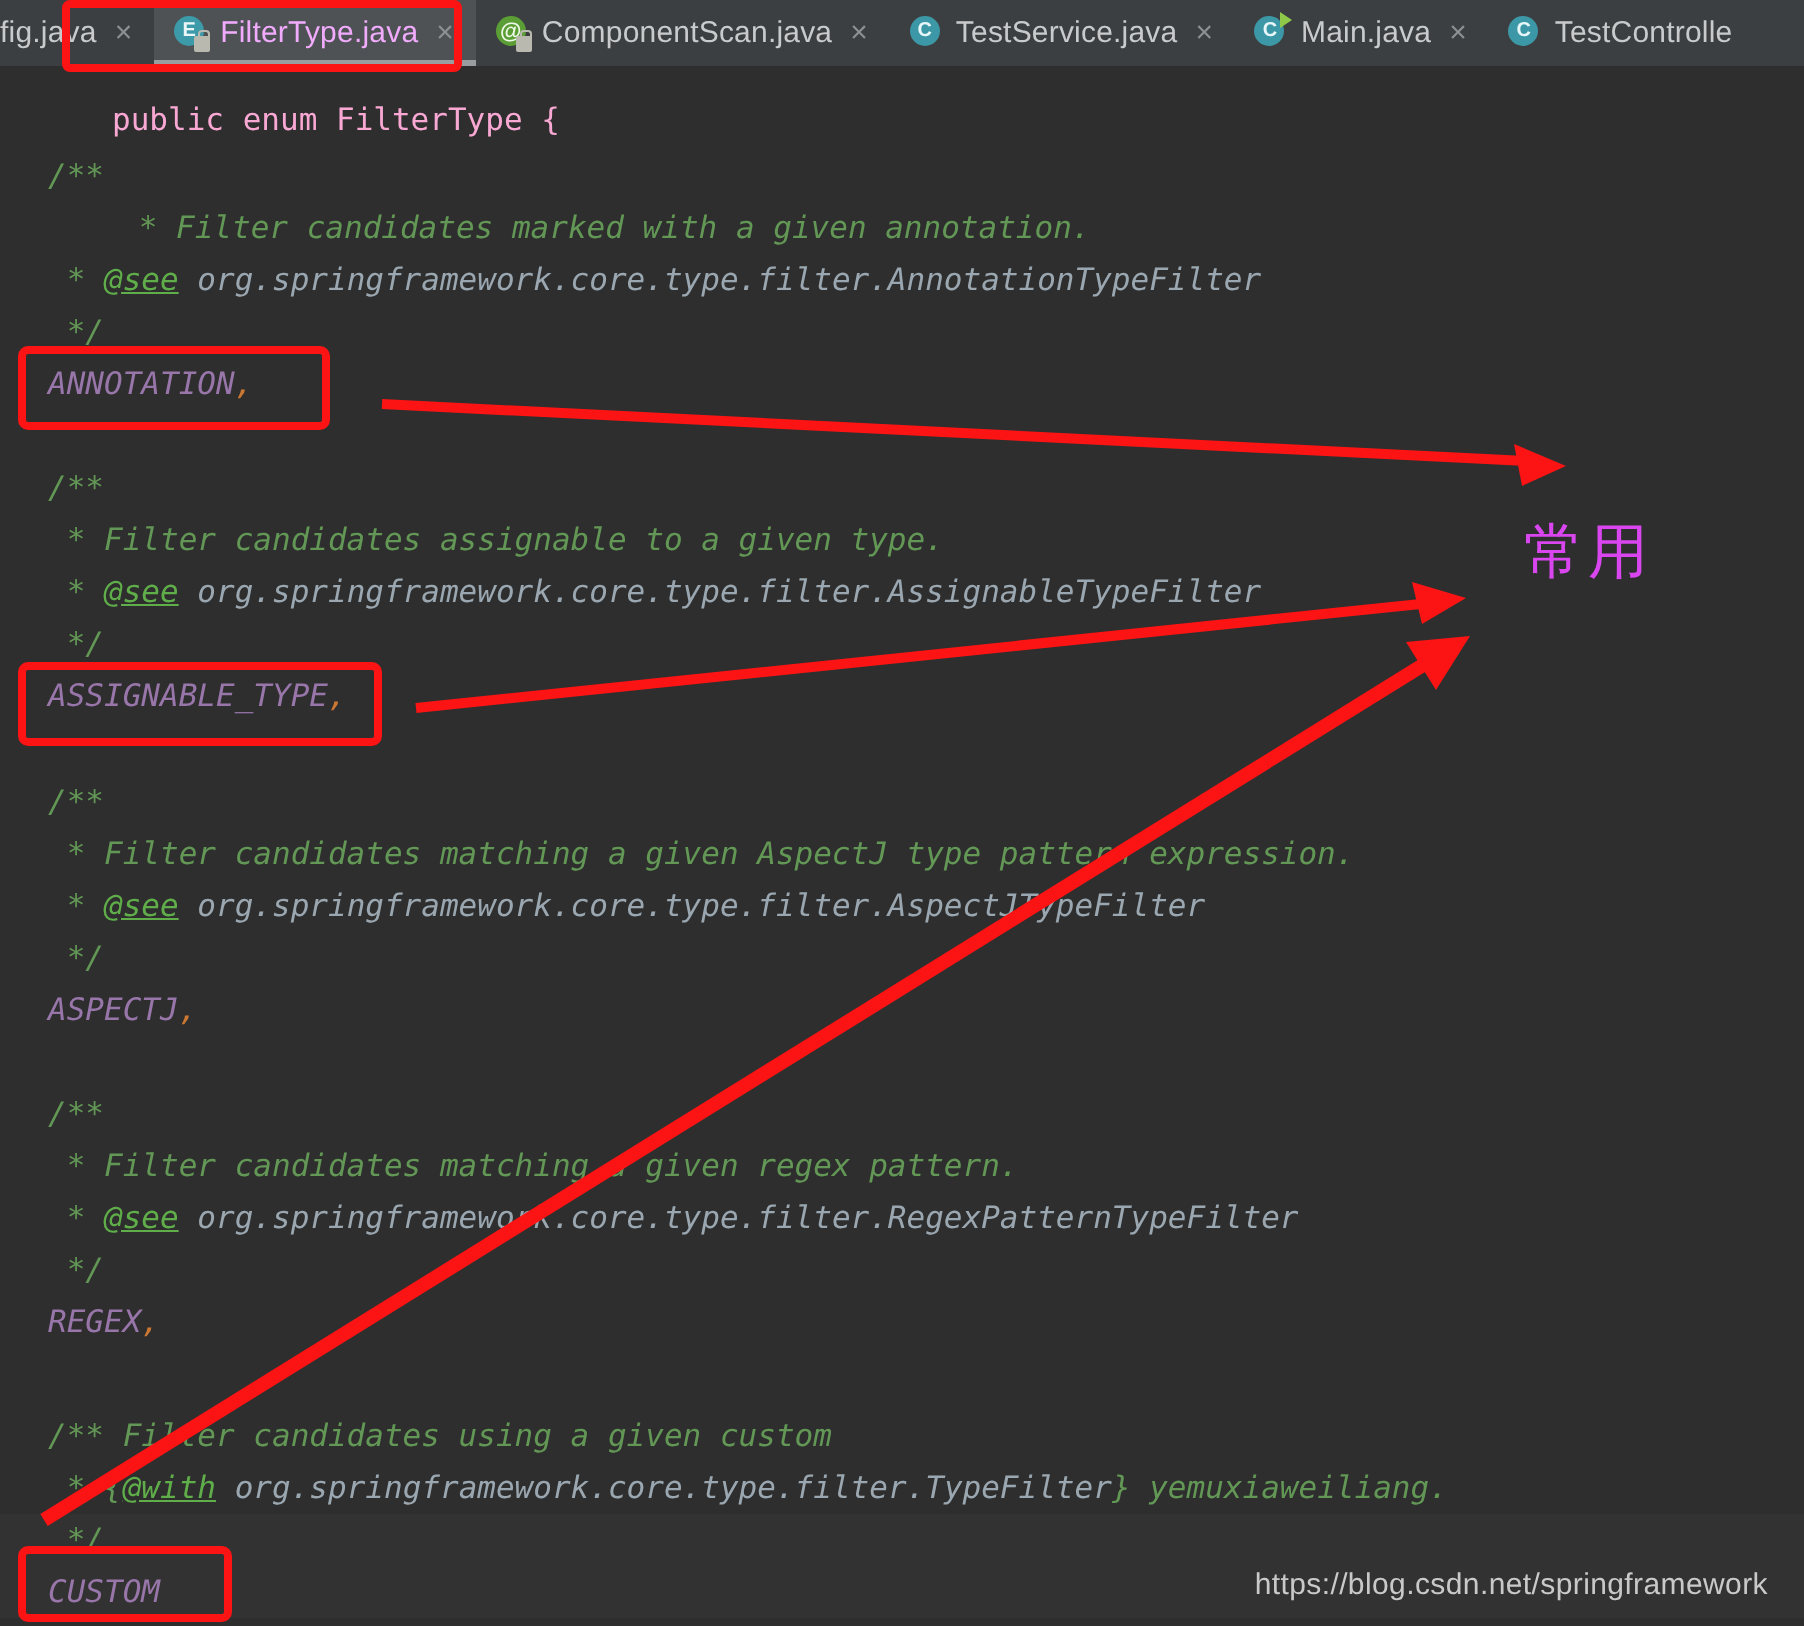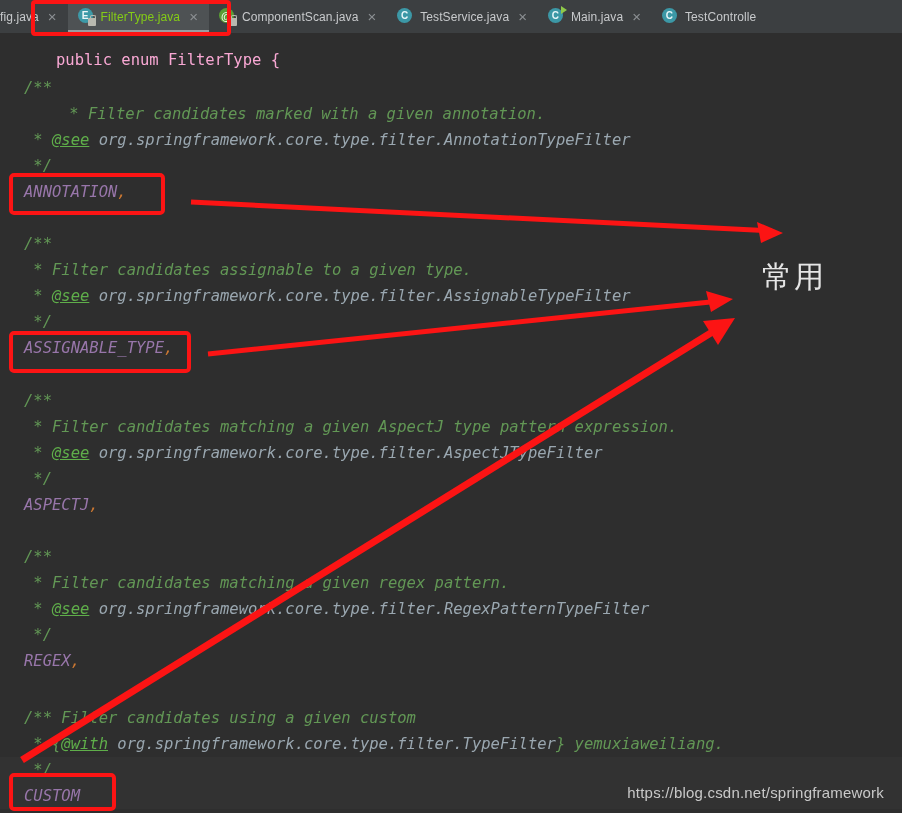--- a/index.html
+++ b/index.html
@@ -46,25 +46,25 @@
   }
   .tab.selected::after {
     content: "";
     position: absolute;
     left: 0; right: 0; bottom: 0;
     height: 3px;
     background: #9a9da0;
   }
   .tab-label {
     font-family: "Liberation Sans", sans-serif;
-    font-size: 12px;
+    font-size: 15px;
     color: #c8cacc;
     letter-spacing: 0.1px;
   }
-  .tab.selected .tab-label { color: #84cc16; }
+  .tab.selected .tab-label { color: #f0abfc; }
   .tab-close {
     font-family: "Liberation Sans", sans-serif;
     font-size: 15px;
     color: #8c9093;
     line-height: 1;
     padding-left: 3px;
     padding-right: 2px;
   }
 
   
@@ -159,21 +159,21 @@
   .anno-layer {
     position: absolute;
     left: 0; top: 0;
     width: 902px; height: 813px;
     pointer-events: none;
   }
   .cjk-note {
     position: absolute;
     font-family: "DejaVu Sans", sans-serif;
     font-size: 30px;
-    color: #e5e5e5;
+    color: #d946ef;
     line-height: 1;
     letter-spacing: 2px;
   }
 
   
   .watermark {
     position: absolute;
     right: 18px;
     bottom: 12px;
     font-family: "Liberation Sans", sans-serif;

